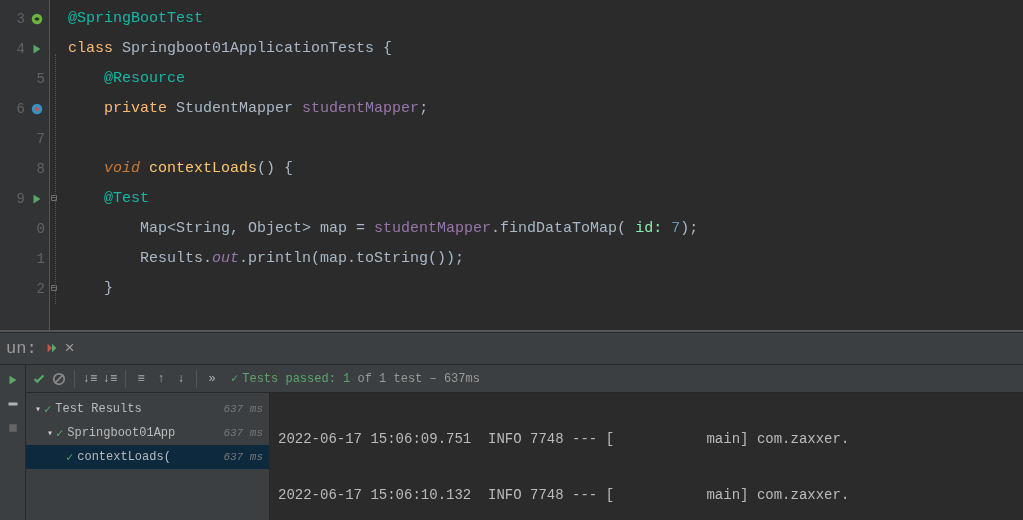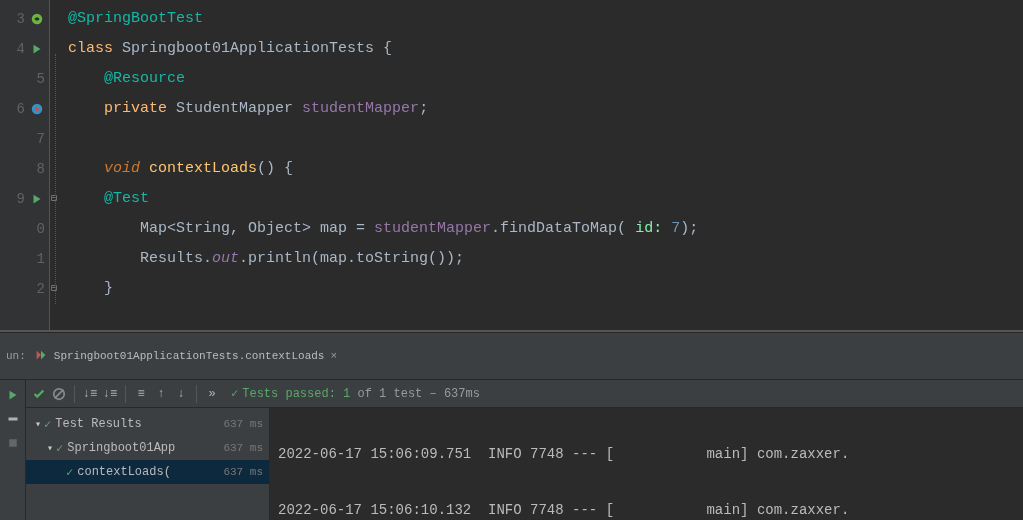--- a/index.html
+++ b/index.html
@@ -74,27 +74,27 @@
   .hl-static { color: #9876aa; font-style: italic; margin-top: 36px; }
   .hl-kw2    { color: #cc7832; font-style: italic; }
   .hl-punct  { color: #a9b7c6; }
   
   .editor-bottom-border {
     height: 2px;
     background: #555;
   }
 
   .runbar {
-    height: 48px;
+    height: 33px;
     display: flex;
     align-items: center;
     background: #3c3f41;
     border-top: 1px solid #282828;
     border-bottom: 1px solid #282828;
-    font-size: 11px;
+    font-size: 17px;
     color: #9b9b9b;
     padding-left: 6px;
   }
   .runbar .label { color: #9b9b9b; margin-right: 8px; }
   .runbar .run-icon {
     width: 16px; height: 16px; display: inline-flex; margin-right: 4px;
   }
   .runbar .config { color: #bbbbbb; margin-right: 6px; }
   .runbar .close { color: #9b9b9b; cursor: pointer; }
 
@@ -156,21 +156,21 @@
   .tree-row {
     display: flex;
     align-items: center;
     height: 24px;
     padding-right: 6px;
     cursor: pointer;
   }
   .tree-row .arrow { color: #cccccc; width: 12px; text-align: center; font-size: 10px; }
   .tree-row .check { color: #59a869; margin-right: 4px; }
   .tree-row .label { flex: 1; white-space: nowrap; overflow: hidden; text-overflow: ellipsis; }
-  .tree-row .time { color: #777; font-size: 11px; margin-left: 16px; }
+  .tree-row .time { color: #777; font-size: 11px; margin-left: 16px; font-style: italic; }
   .tree-row.sel { background: #0d293e; }
   .indent1 { padding-left: 6px; }
   .indent2 { padding-left: 18px; }
   .indent3 { padding-left: 40px; }
 
   .output {
     flex: 1;
     background: #2b2b2b;
     padding: 2px 8px;
     font-size: 14px;
@@ -265,21 +265,20 @@
 <div class="editor-bottom-border"></div>
 
 <div class="runbar">
   <span class="label">un:</span>
   <span class="run-icon">
       <svg viewBox="0 0 16 16" width="14" height="14">
         <polygon points="3,3 8,8 3,13" fill="#c75450"></polygon>
         <polygon points="8,3 13,8 8,13" fill="#59a869"></polygon>
       </svg>
     </span>
-  <span class="config">Springboot01ApplicationTests.contextLoads</span>
   <span class="close">×</span>
 </div>
 
 <div class="results-area">
 
   <div class="left-toolbar">
     <span class="tb-icon">
         <svg viewBox="0 0 16 16" width="14" height="14">
           <polygon points="4,3 12,8 4,13" fill="#59a869"></polygon>
         </svg>

